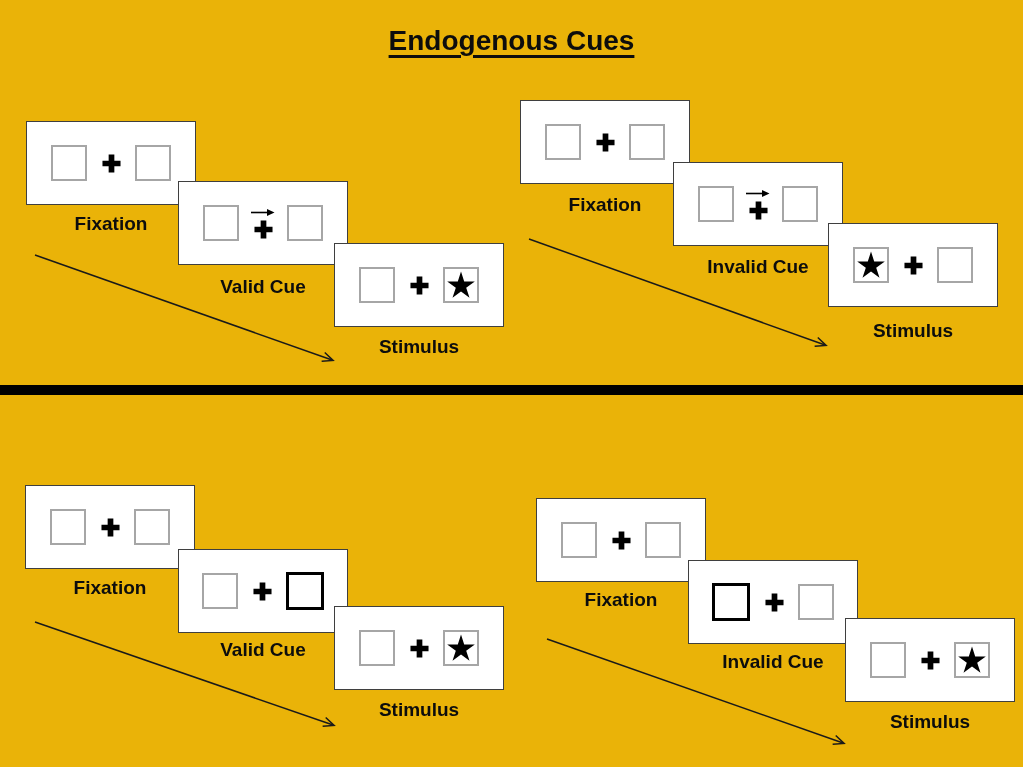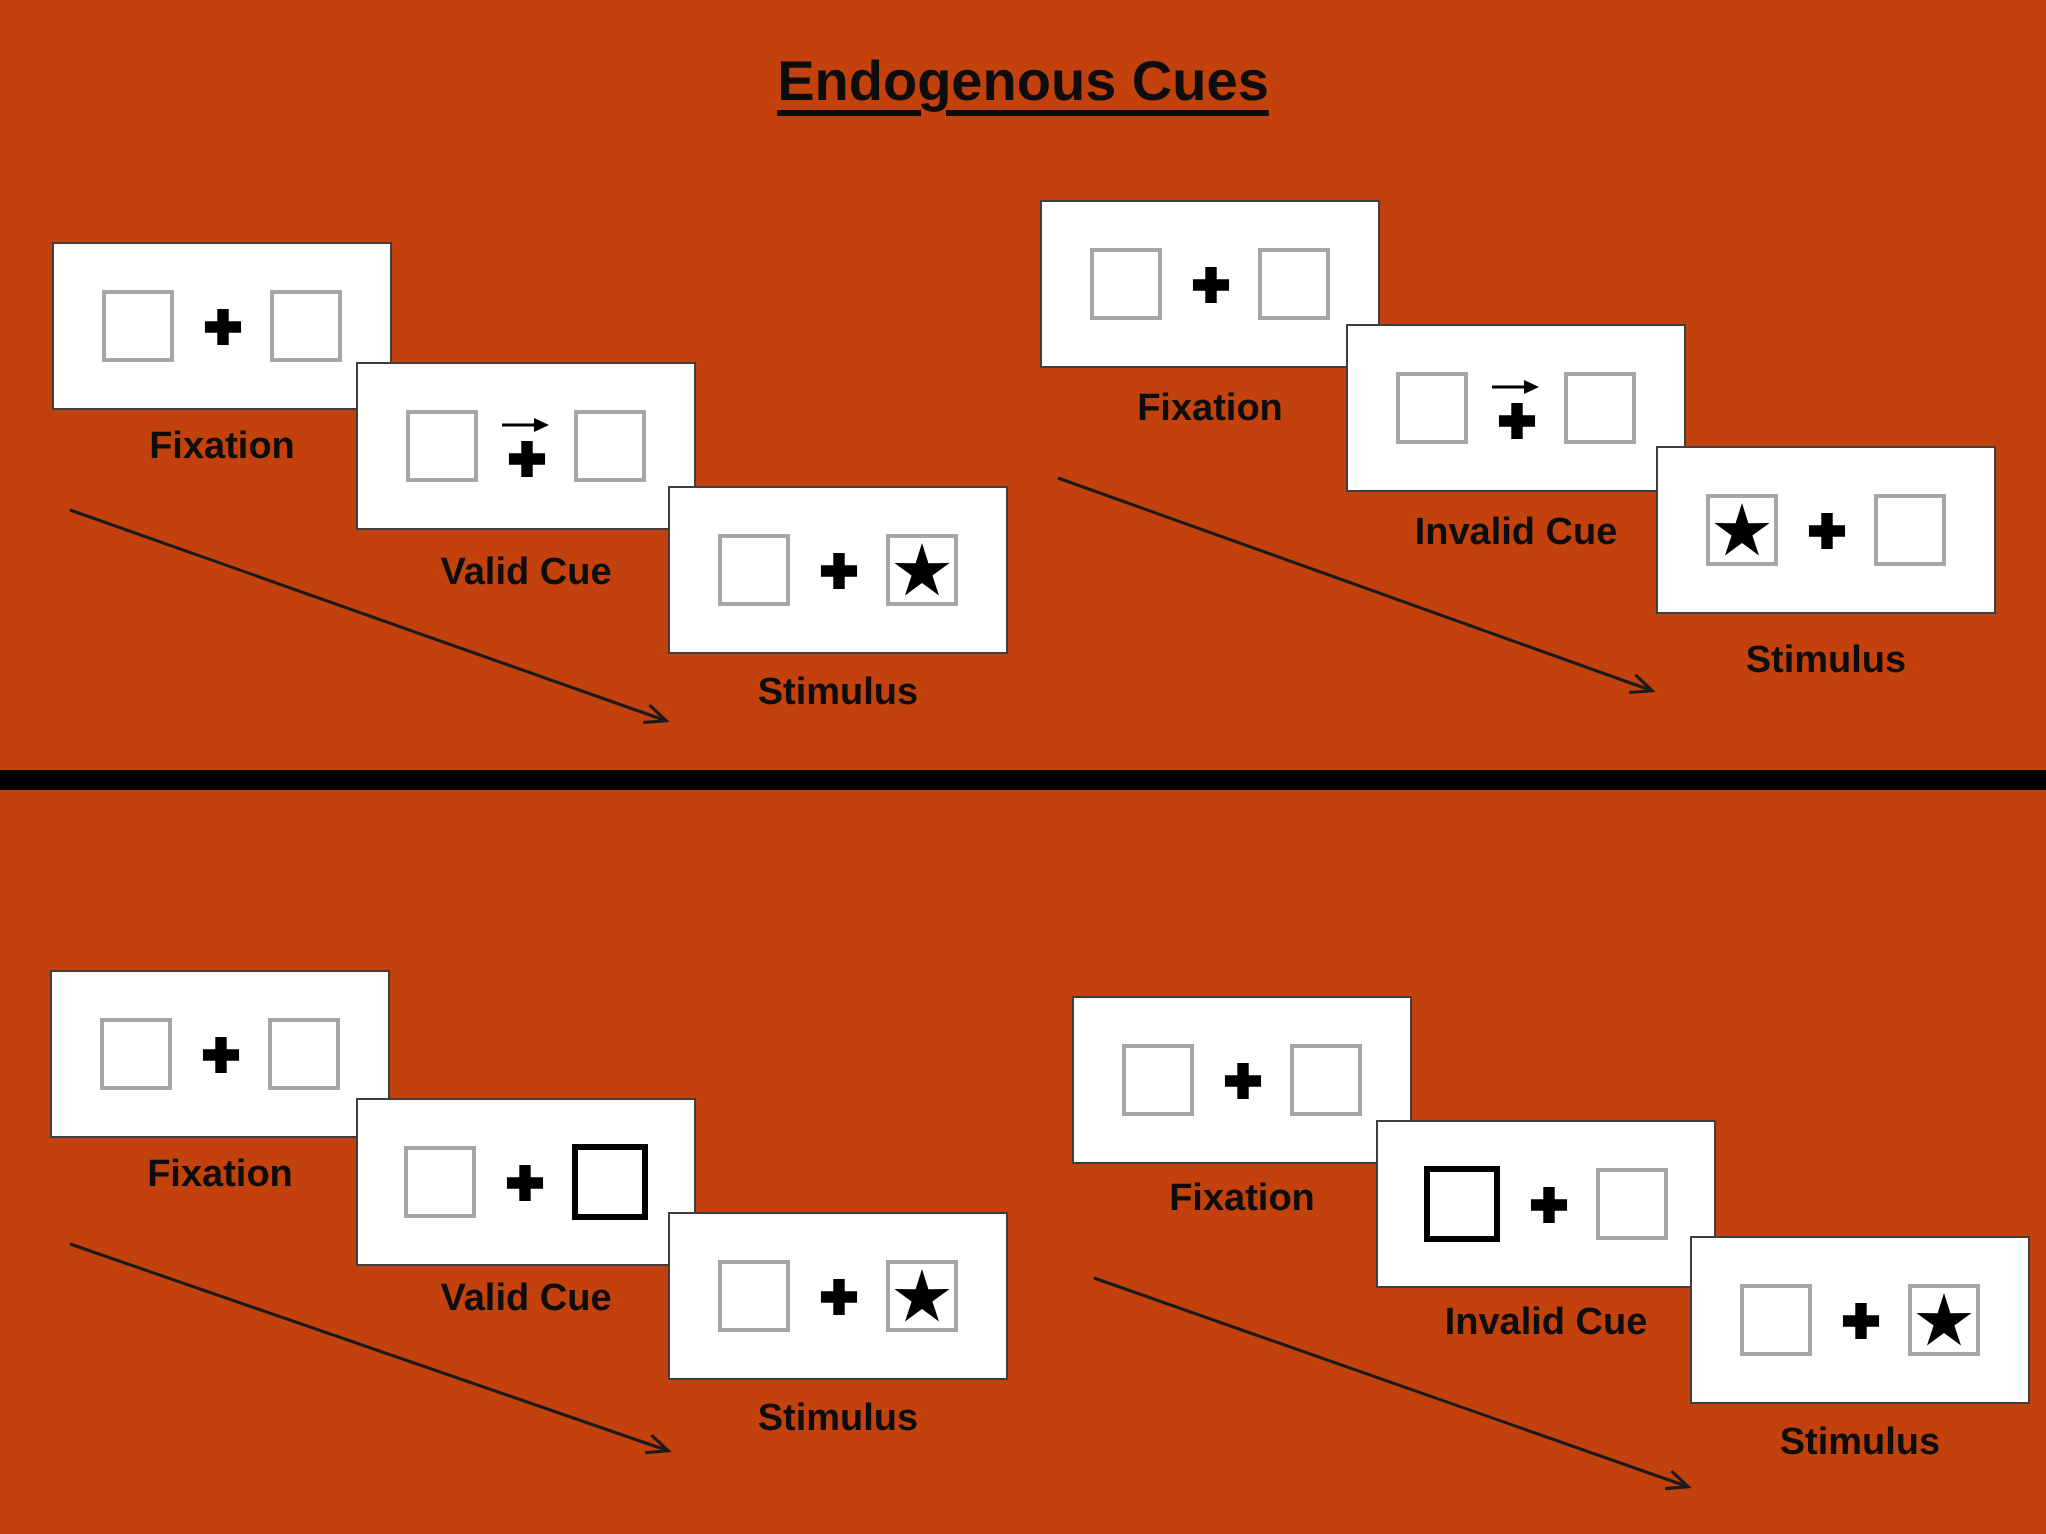--- a/index.html
+++ b/index.html
@@ -2,21 +2,21 @@
 <html><head>
 <meta charset="utf-8">
 <style>
   html, body {
     margin: 0; padding: 0;
     width: 1023px; height: 767px;
     background: #ffffff;
     font-family: "Liberation Sans", sans-serif;
     overflow: hidden;
   }
-  .stage { position: relative; width: 1023px; height: 767px; background: #c2410c; }
+  .stage { position: relative; width: 1023px; height: 767px; background: #eab308; }
 
   .section-title {
     position: absolute; left: 0; right: 0;
     text-align: center;
     font-size: 28px; font-weight: bold; color: #0d0d0d;
   }
   .section-title span {
     text-decoration: underline;
     text-decoration-thickness: 2.5px;
     text-underline-offset: 5px;

